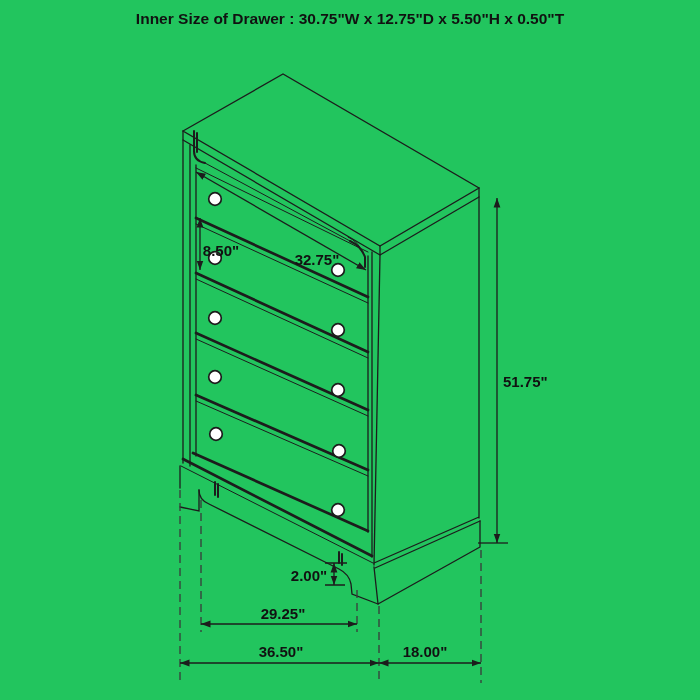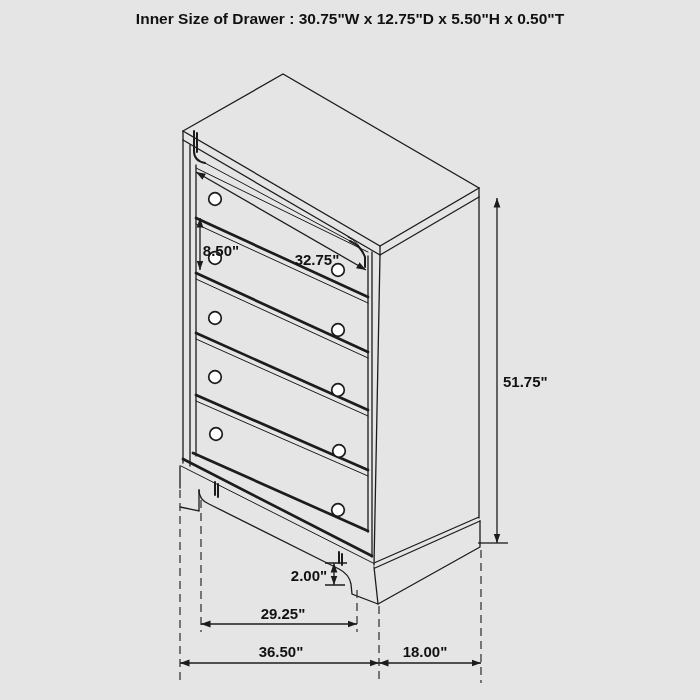--- a/index.html
+++ b/index.html
@@ -1,16 +1,16 @@
 <!DOCTYPE html>
 <html><head>
 <meta charset="utf-8">
 <style>
   html,body{margin:0;padding:0;background:#ffffff;}
-  .page{position:relative;width:700px;height:700px;background:#e5e5e5;overflow:hidden;
+  .page{position:relative;width:700px;height:700px;background:#22c55e;overflow:hidden;
         font-family:"Liberation Sans", sans-serif;}
   svg{position:absolute;left:0;top:0;}
   .ln{stroke:#1c1c1c;stroke-width:1.3;fill:none;stroke-linecap:round;}
   .thin{stroke:#1c1c1c;stroke-width:1;fill:none;stroke-linecap:round;}
   .bold{stroke:#1c1c1c;stroke-width:2.7;fill:none;stroke-linecap:round;}
   .med{stroke:#1c1c1c;stroke-width:2;fill:none;stroke-linecap:round;}
   .dash{stroke:#3a3a3a;stroke-width:1.3;fill:none;stroke-dasharray:8 5;}
   .dim{stroke:#1c1c1c;stroke-width:1.3;fill:none;}
   .knob{stroke:#1c1c1c;stroke-width:1.7;fill:#ffffff;}
   .lbl{font-family:"Liberation Sans", sans-serif;font-weight:bold;font-size:15px;fill:#111111;}

